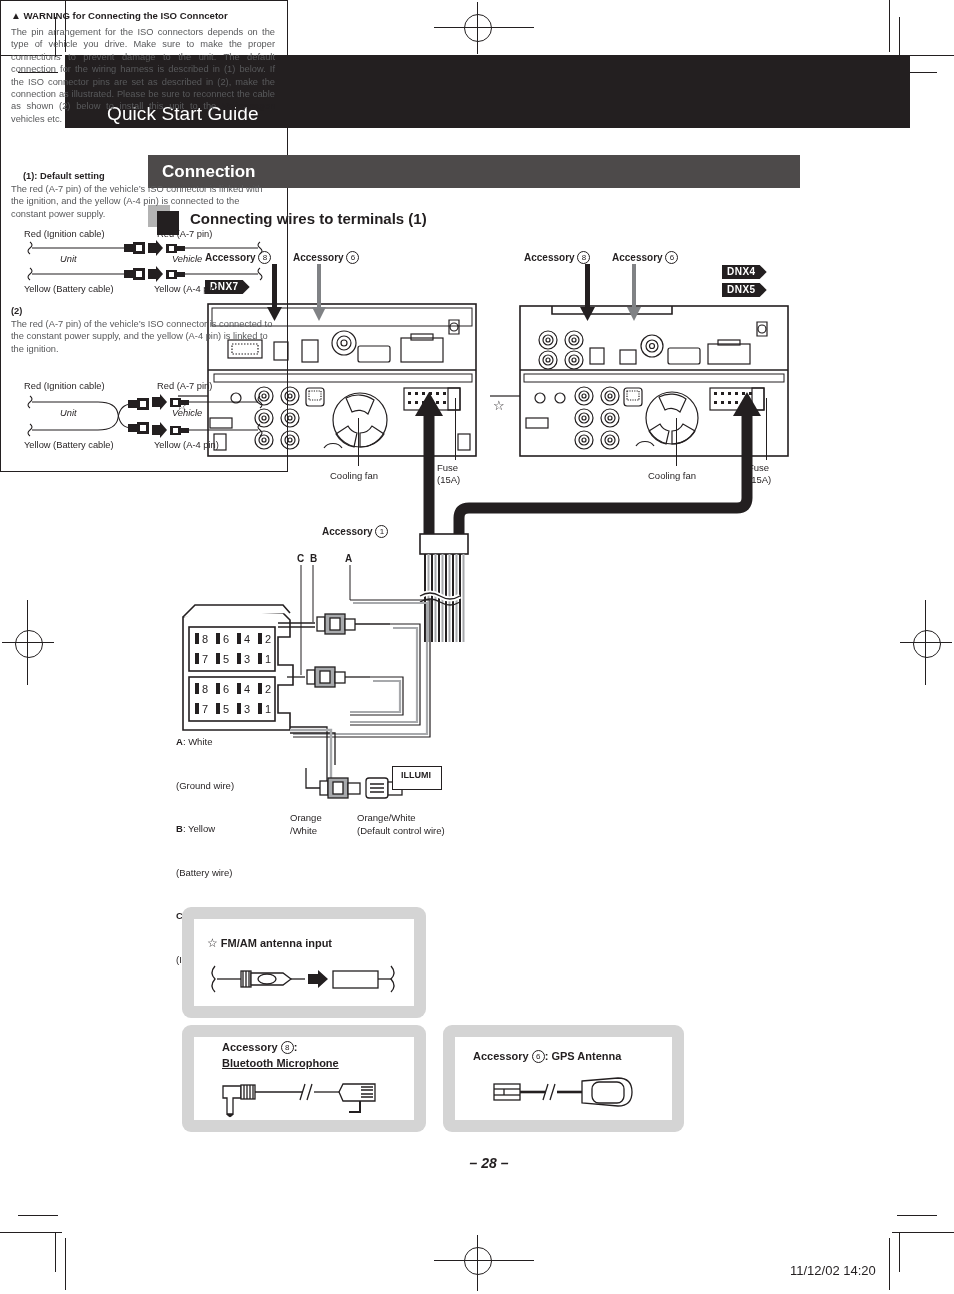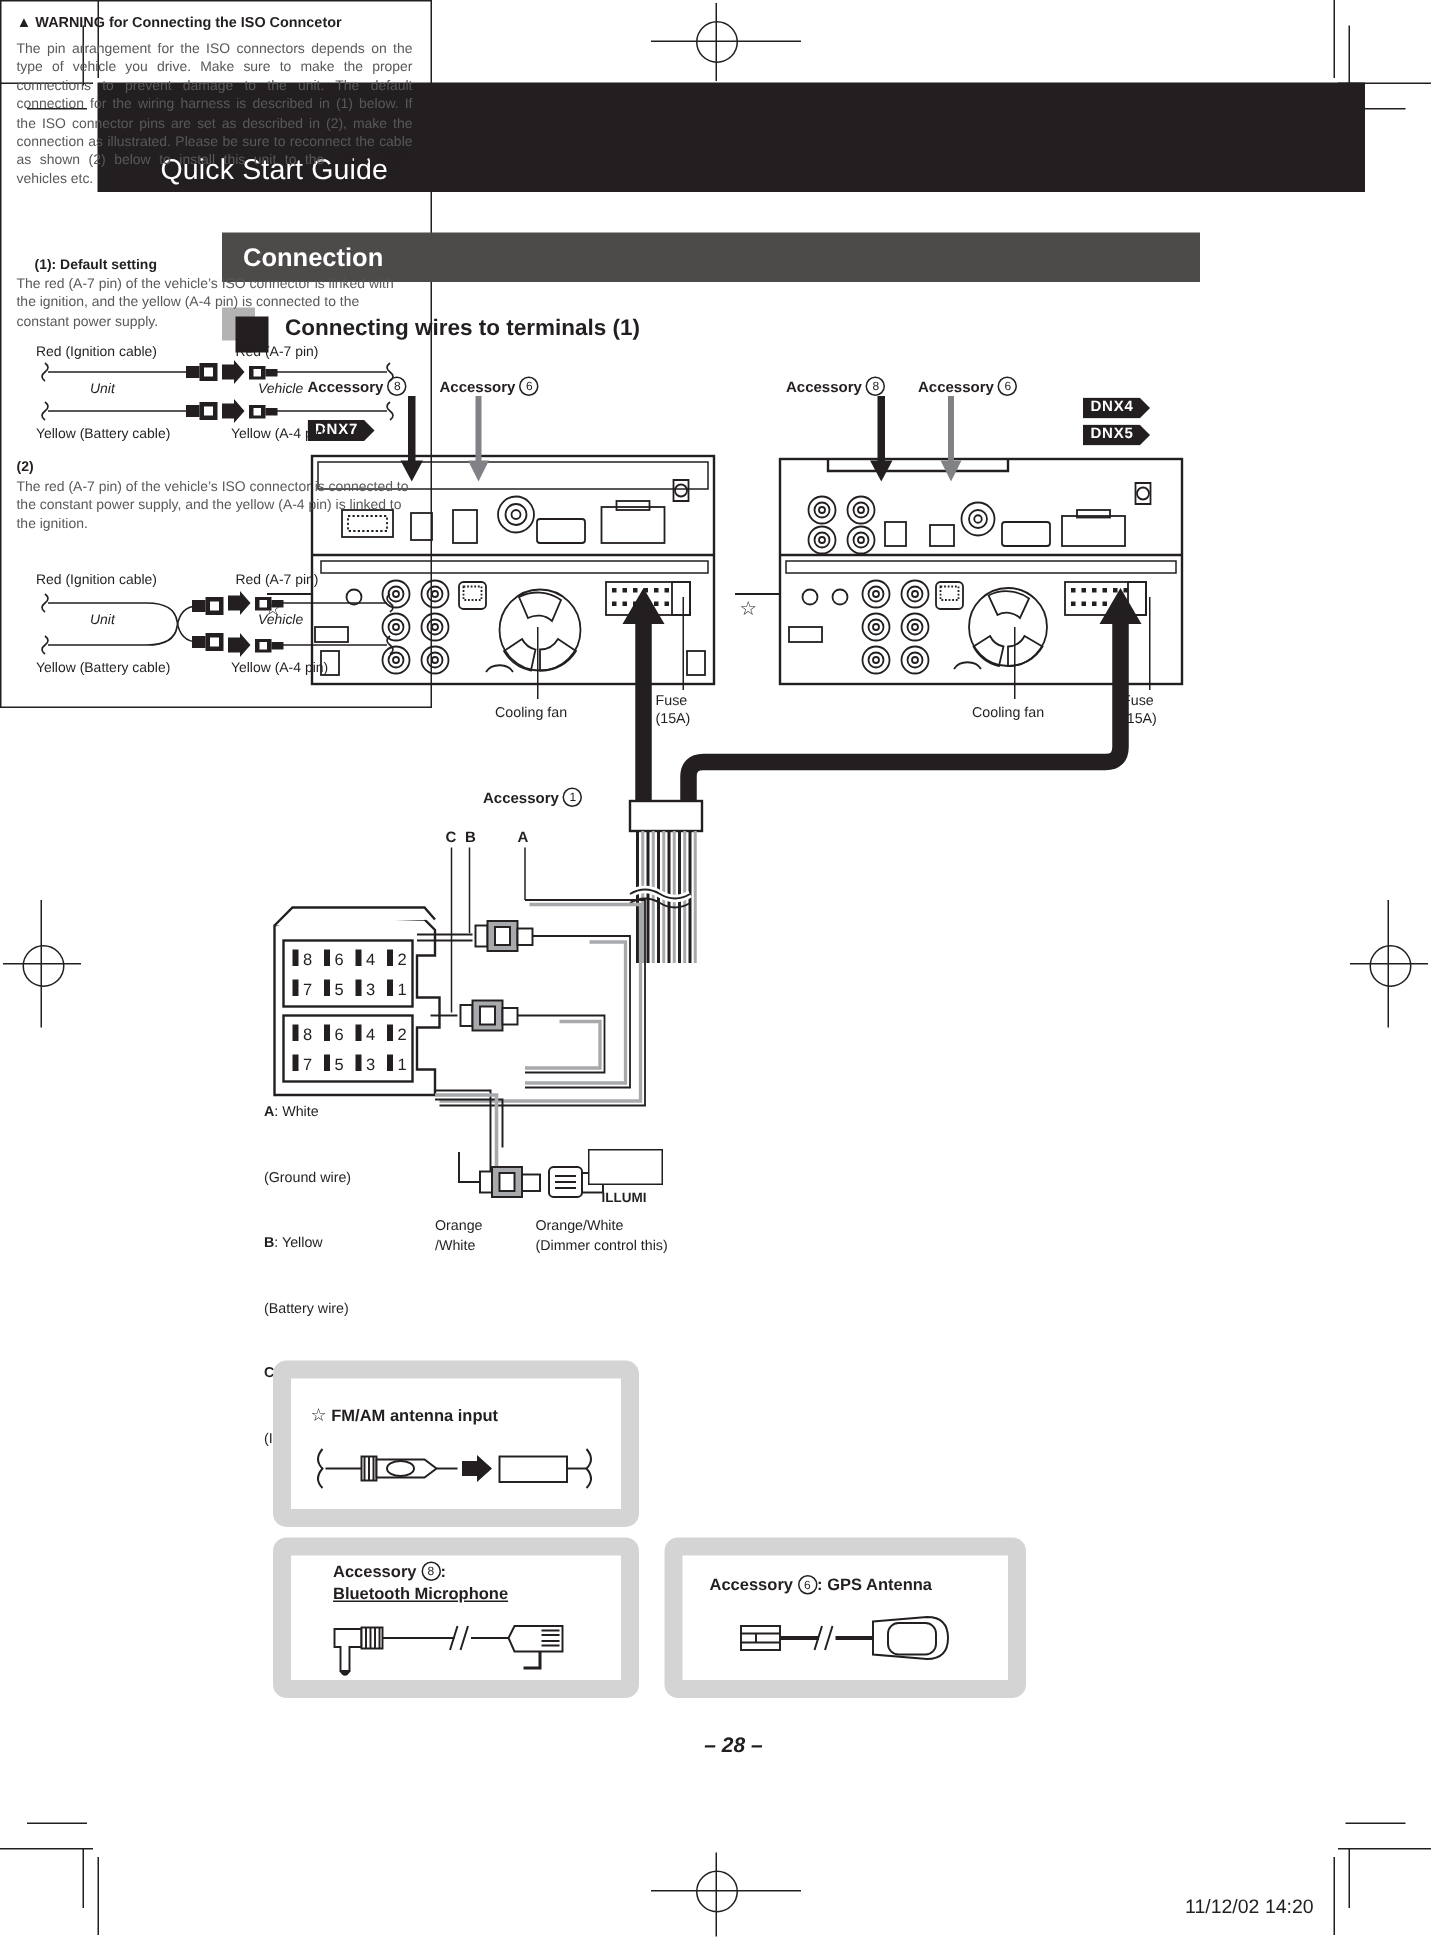--- a/index.html
+++ b/index.html
@@ -468,26 +468,26 @@
     <rect x="33" y="20" width="10" height="12" fill="#fff"></rect>
     <rect x="48" y="21" width="12" height="11" fill="#fff"></rect>
     <rect x="66" y="16" width="22" height="20" rx="3" fill="#fff"></rect>
     <path d="M70 22 l14 0 M70 26 l14 0 M70 30 l14 0"></path>
     <rect x="88" y="20" width="14" height="13" fill="#fff"></rect>
     <path d="M102 26 L130 26 L130 8"></path>
   </g>
 </svg>
 </div>
 <div class="abs" style="left:392px;top:766px;width:48px;height:22px;border:1.4px solid #231f20;background:#fff;"></div>
-<div class="abs" style="left:392px;top:770px;width:48px;text-align:center;font-size:9px;font-weight:bold;margin-top:23px;">ILLUMI</div>
+<div class="abs" style="left:392px;top:770px;width:48px;text-align:center;font-size:9px;font-weight:bold;">ILLUMI</div>
 
 <div class="t" style="left:290px;top:812px;">Orange</div>
 <div class="t" style="left:290px;top:825px;">/White</div>
 <div class="t" style="left:357px;top:812px;">Orange/White</div>
-<div class="t" style="left:357px;top:825px;">(Dimmer control this)</div>
+<div class="t" style="left:357px;top:825px;">(Default control wire)</div>
 
 <div id="warnbox">
   <div class="wtitle">
     <span style="font-size:10px;">▲</span>
     <span>WARNING for Connecting the ISO Conncetor</span>
   </div>
   <p class="just" style="left:11px;top:26px;width:264px;"><span>The pin arrangement for the ISO connectors depends on the type of vehicle you drive. Make sure to make the proper connections to prevent damage to the unit. The default connection for the wiring harness is described in (1) below. If the ISO connector pins are set as described in (2), make the connection as illustrated. Please be sure to reconnect the cable as shown (2) below to install this unit to the</span> <span style="font-weight:bold;color:#231f20;">Volkswagen</span><span> vehicles etc.</span></p>
 
   <p style="left:11px;top:170px;width:264px;color:#231f20;font-weight:bold;padding-left:12px;">(1): Default setting</p>
   <p style="left:11px;top:183px;width:264px;">The red (A-7 pin) of the vehicle’s ISO connector is linked with the ignition, and the yellow (A-4 pin) is connected to the constant power supply.</p>

